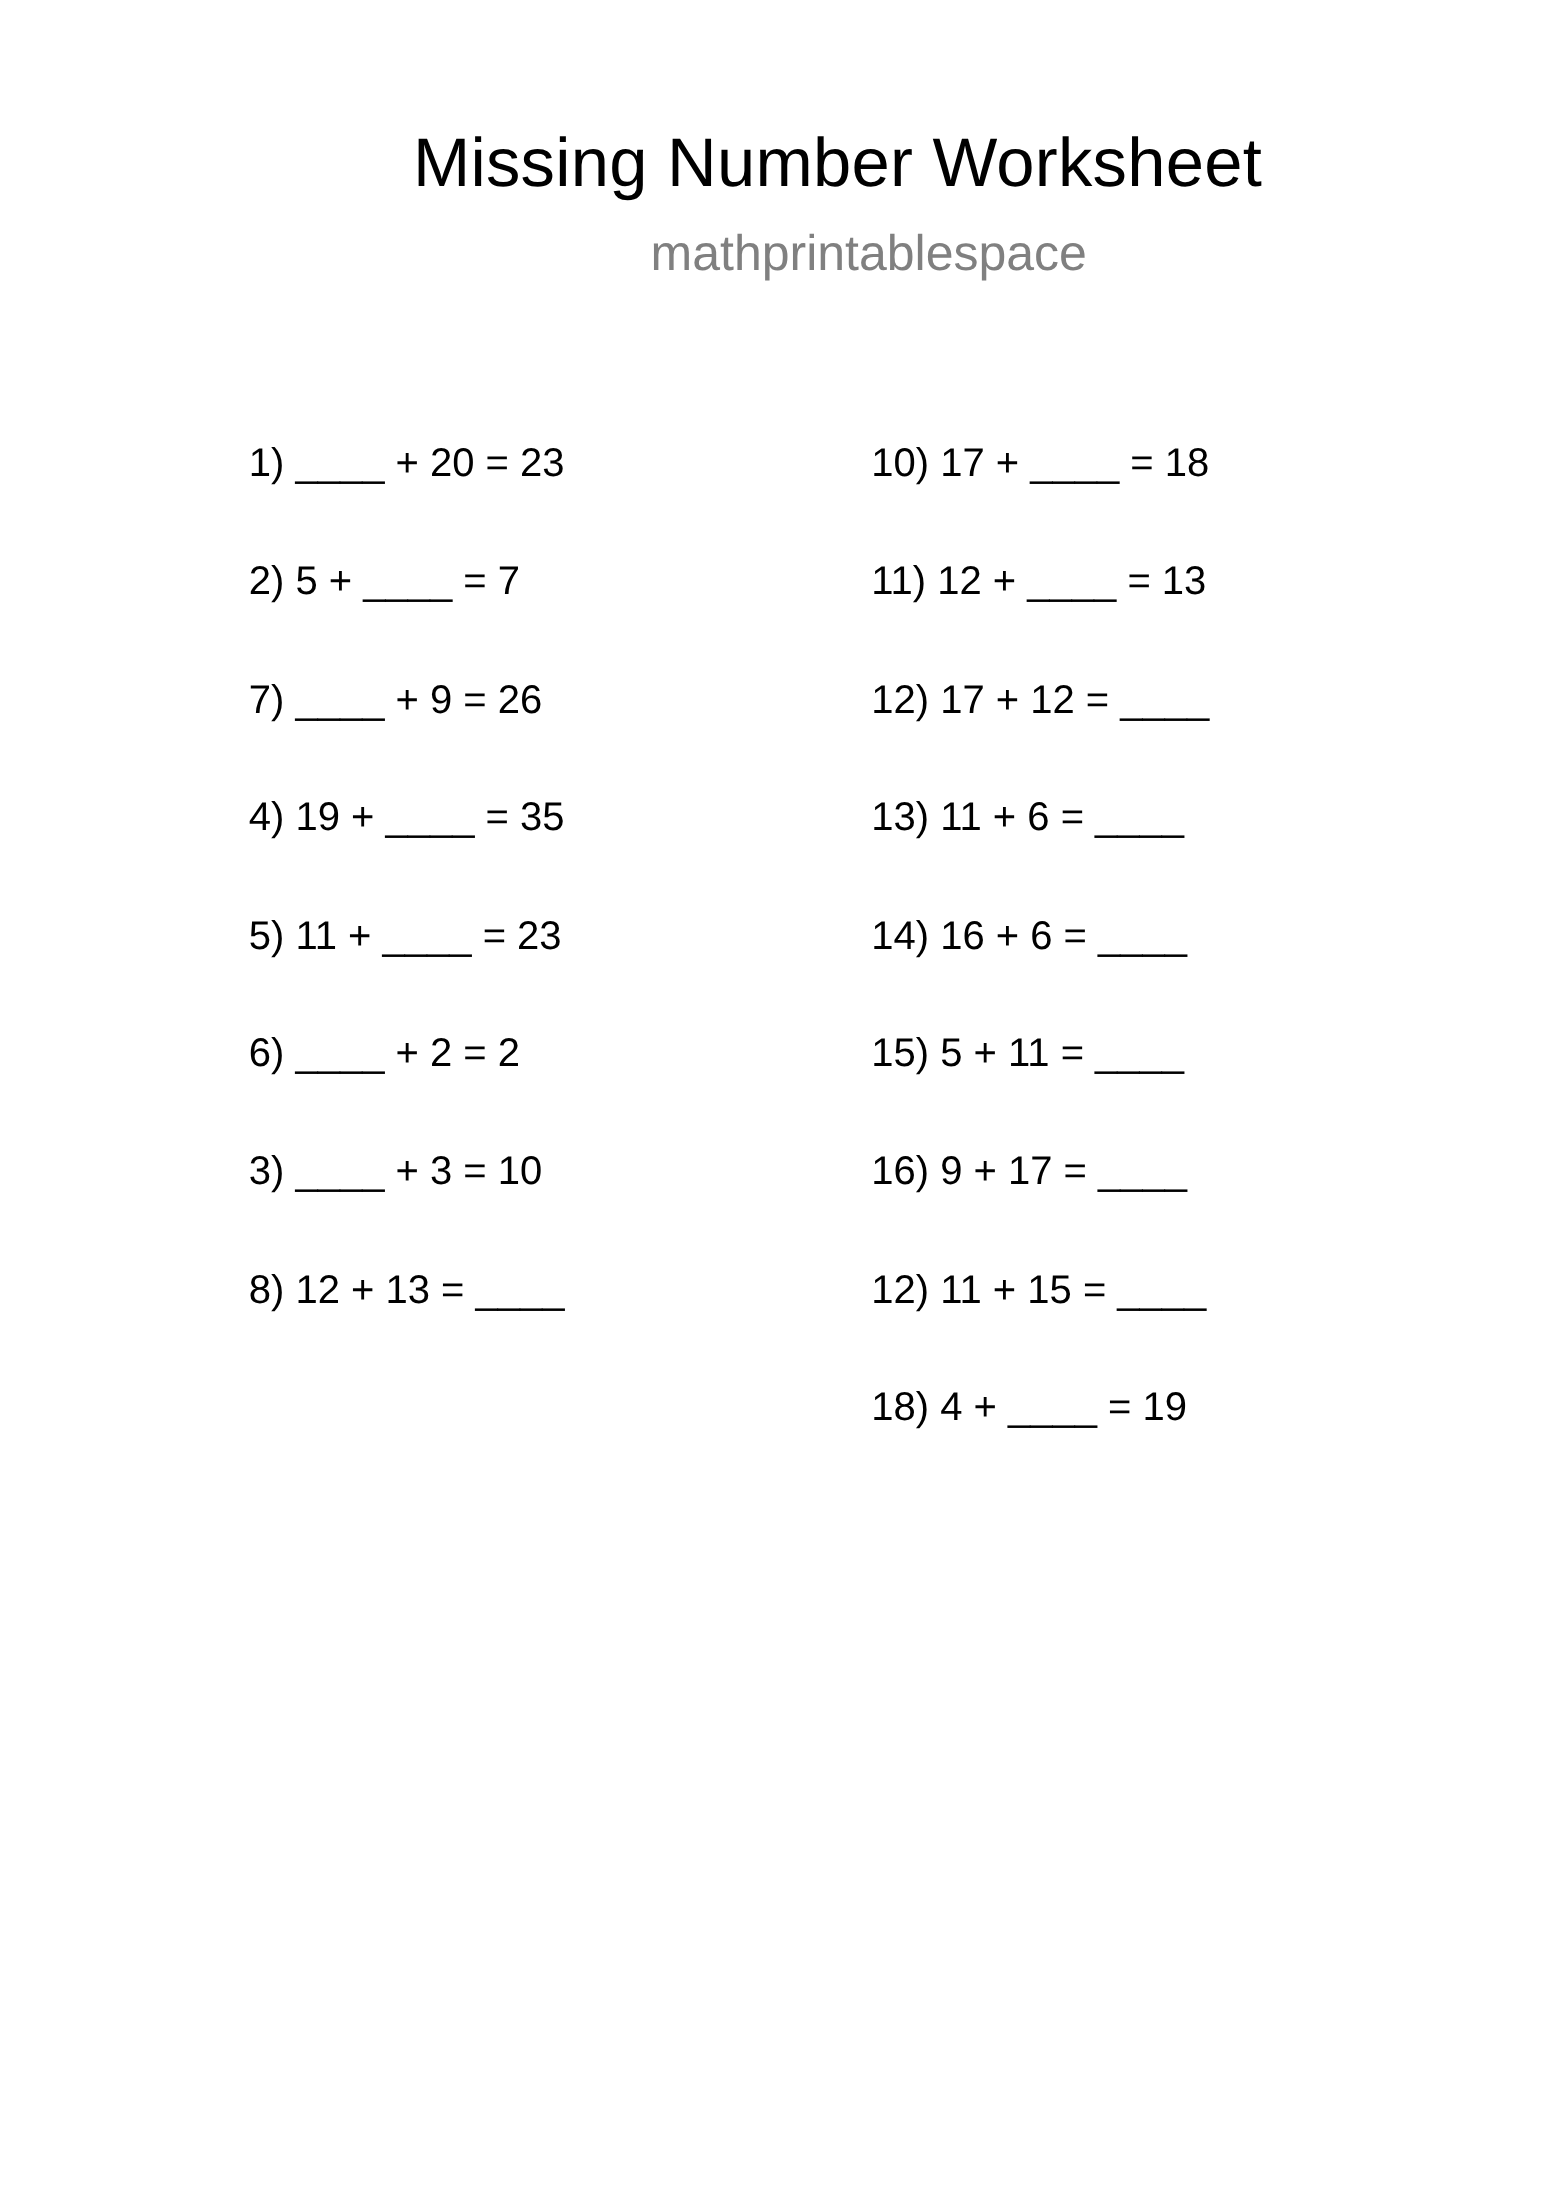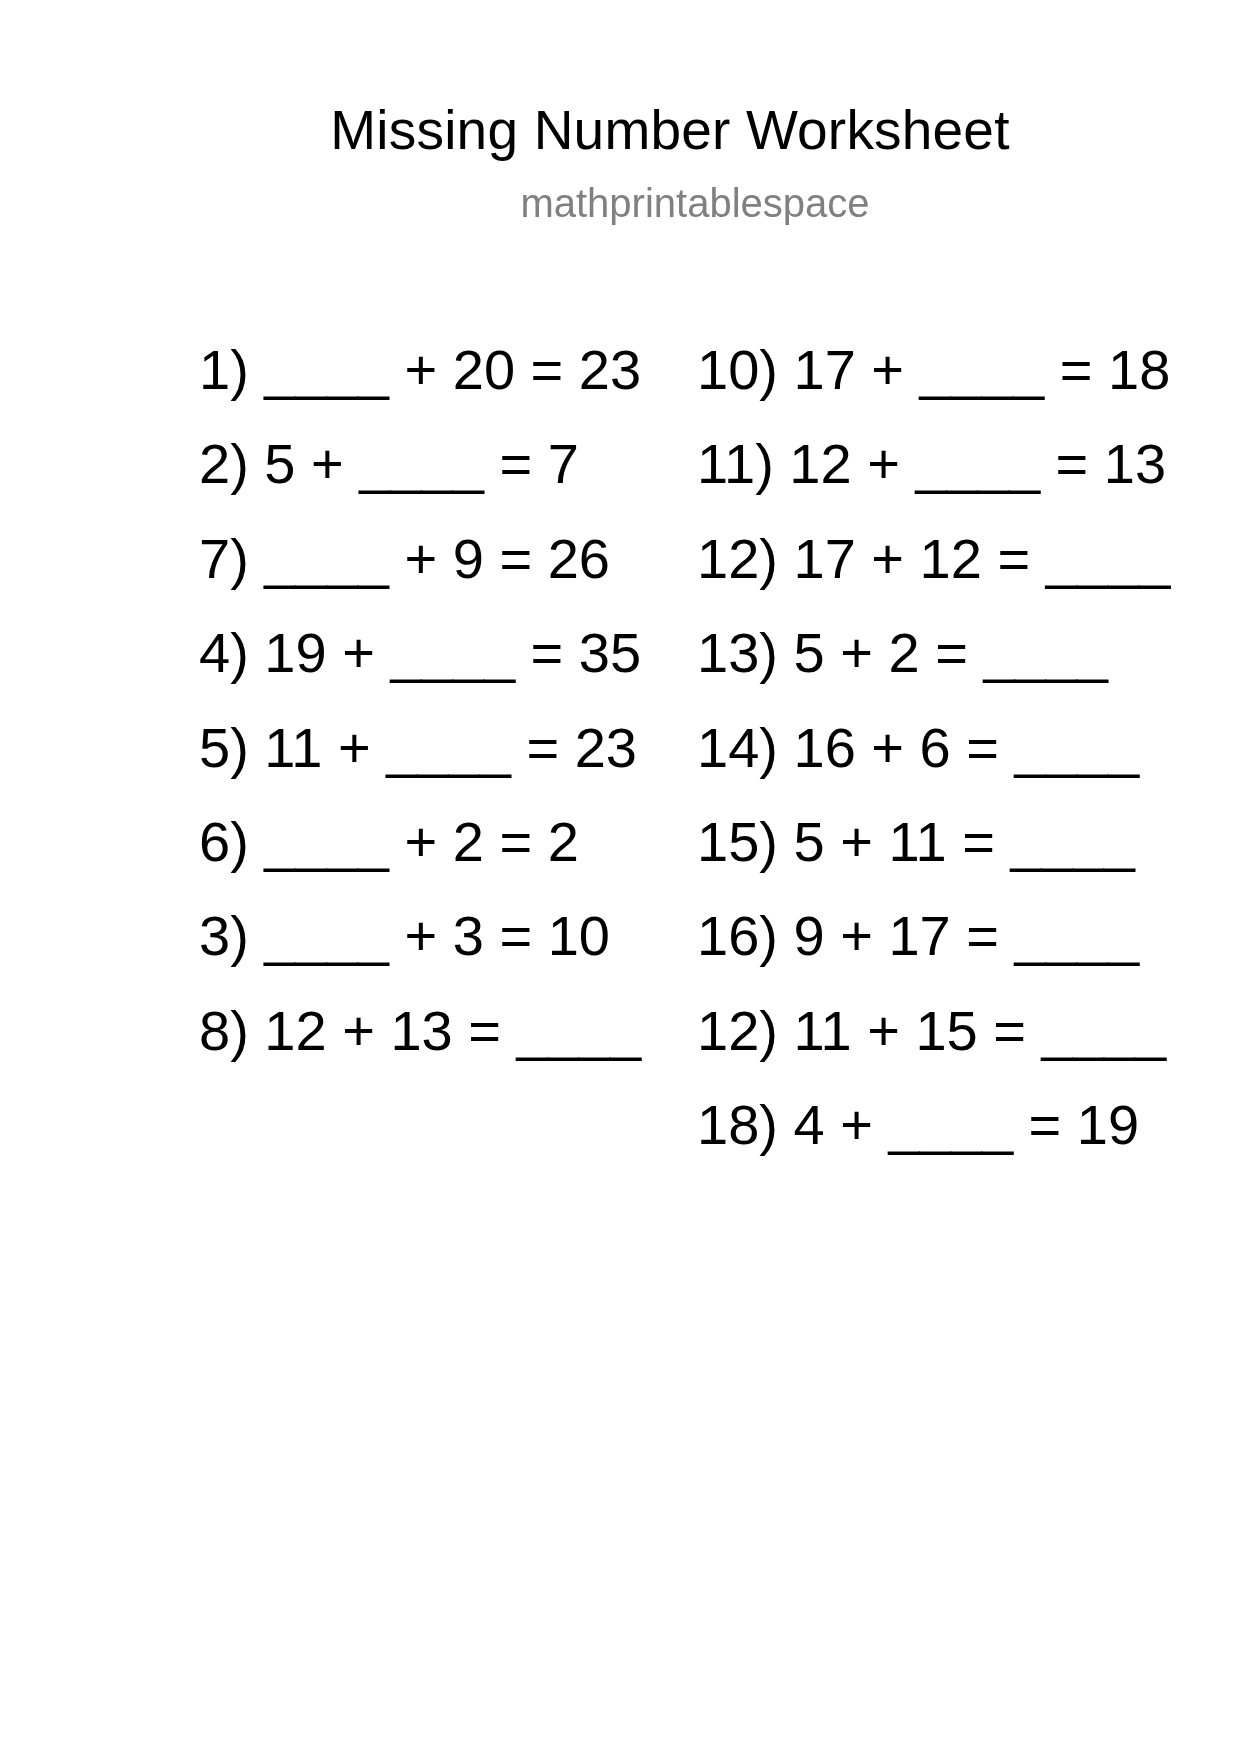--- a/index.html
+++ b/index.html
@@ -36,21 +36,21 @@
       color: #808080;
     }
     .column {
       position: absolute;
       top: 344px;
     }
     .col-left { left: 199px; }
     .col-right { left: 697px; }
     .problem {
       height: 94.4px;
-      font-size: 56px;
+      font-size: 32px;
       line-height: 52px;
       white-space: pre;
     }
   </style>
 </head>
 <body>
 
 <div>
   <div class="title">Missing Number Worksheet</div>
   <div class="subtitle">mathprintablespace</div>
@@ -63,20 +63,20 @@
     <div class="problem">5) 11 + ____ = 23</div>
     <div class="problem">6) ____ + 2 = 2</div>
     <div class="problem">3) ____ + 3 = 10</div>
     <div class="problem">8) 12 + 13 = ____</div>
   </div>
 
   <div class="column col-right">
     <div class="problem">10) 17 + ____ = 18</div>
     <div class="problem">11) 12 + ____ = 13</div>
     <div class="problem">12) 17 + 12 = ____</div>
-    <div class="problem">13) 5 + 2 = ____</div>
+    <div class="problem">13) 11 + 6 = ____</div>
     <div class="problem">14) 16 + 6 = ____</div>
     <div class="problem">15) 5 + 11 = ____</div>
     <div class="problem">16) 9 + 17 = ____</div>
     <div class="problem">12) 11 + 15 = ____</div>
     <div class="problem">18) 4 + ____ = 19</div>
   </div>
 </div>
 
 </body></html>

